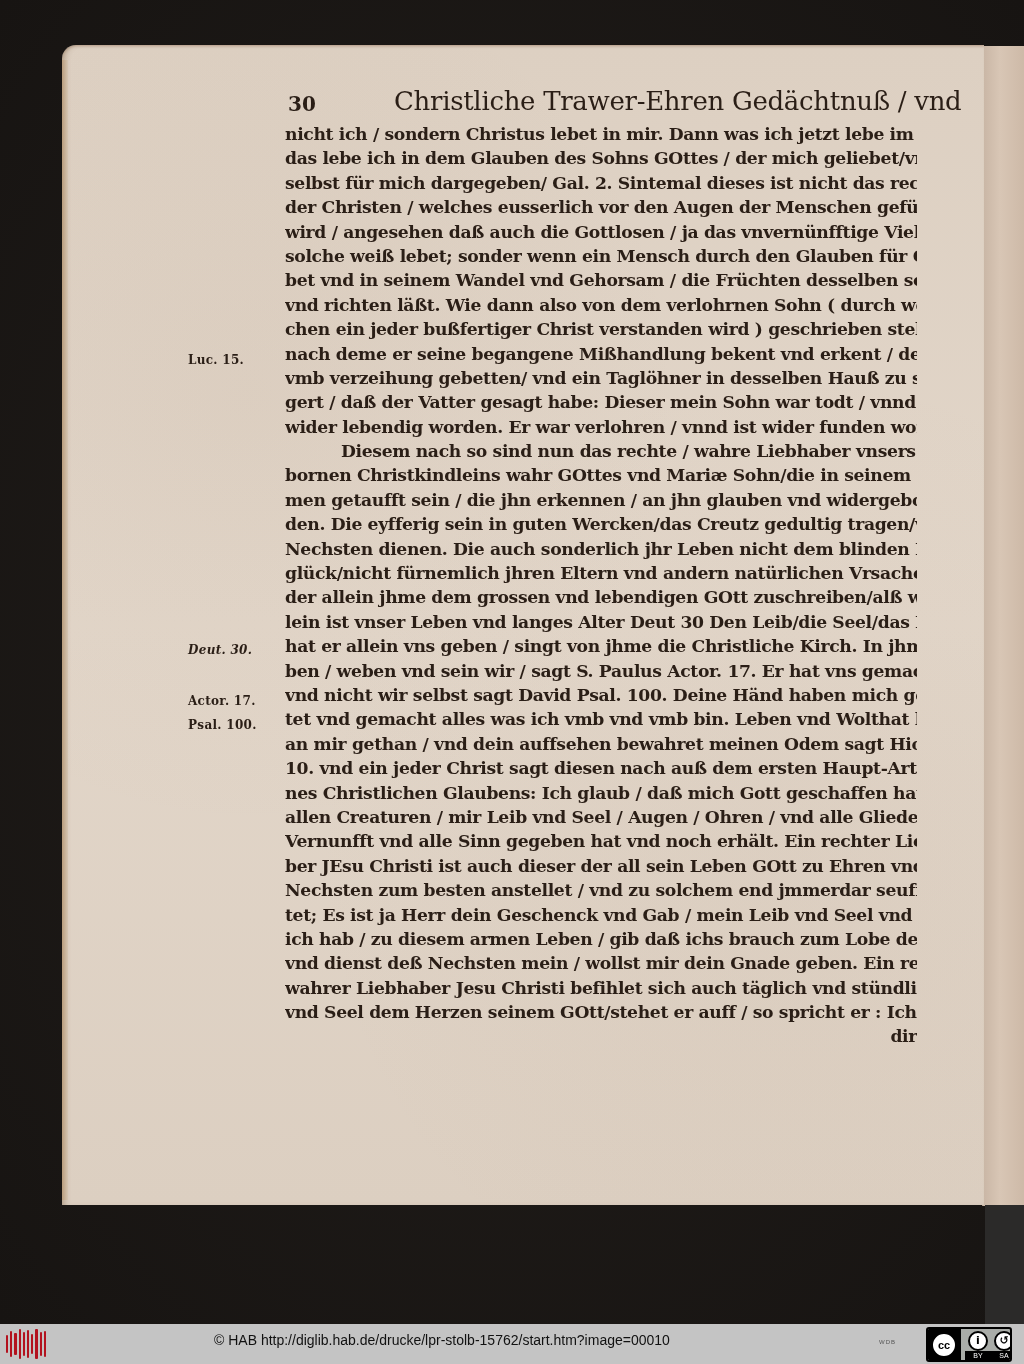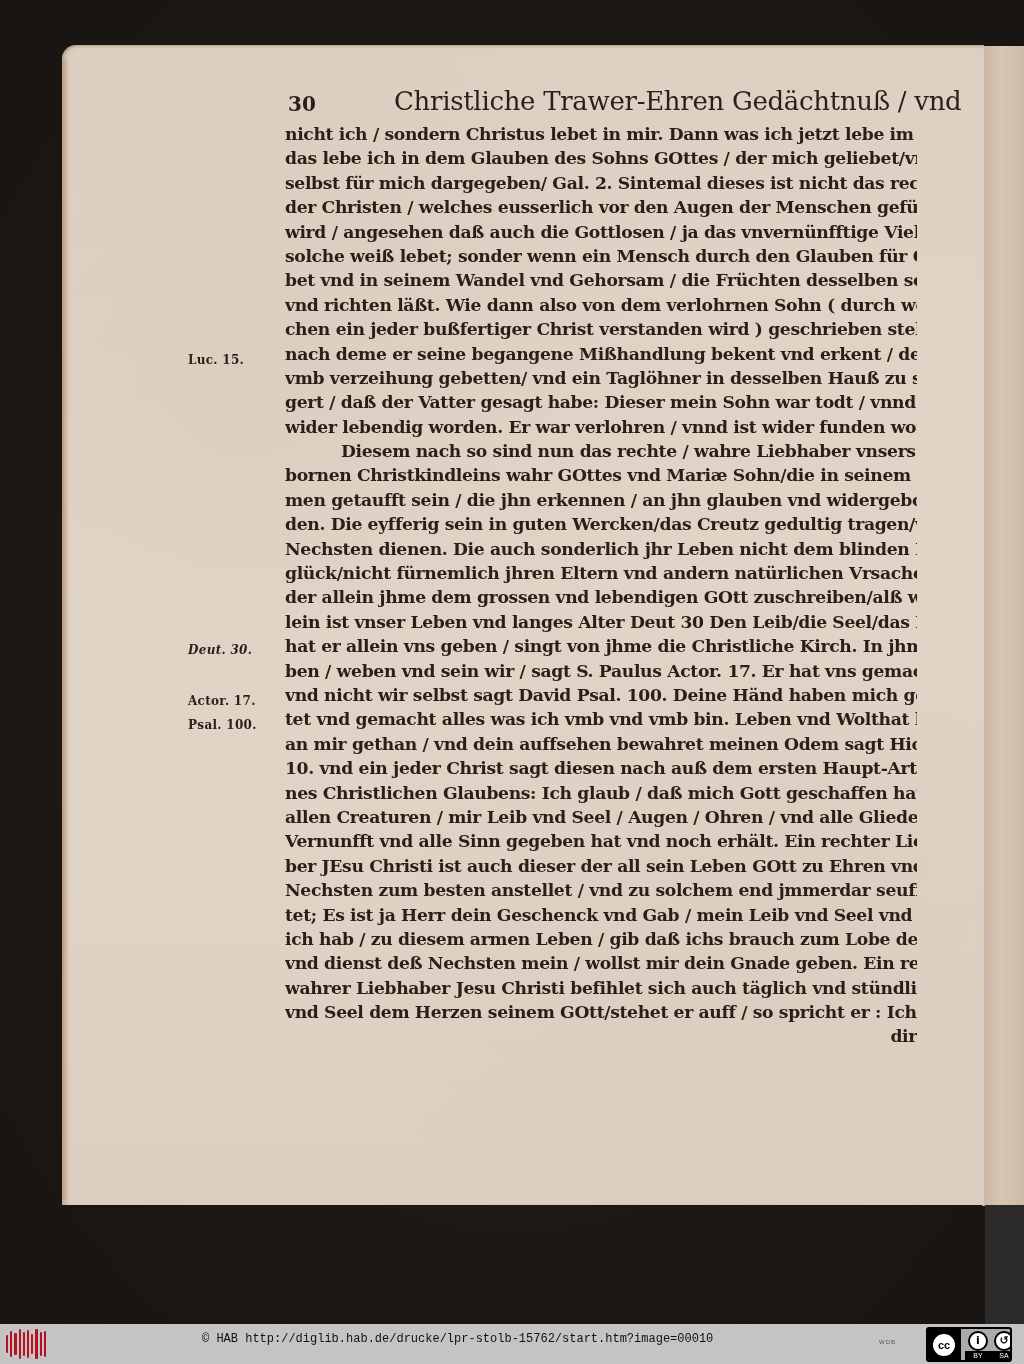--- a/index.html
+++ b/index.html
@@ -68,22 +68,22 @@
   .footer {
     position: absolute; left: 0; top: 1324px; width: 1024px; height: 40px;
     background: #c4c4c4;
   }
   .hab-logo {
     position: absolute; left: 6px; top: 4px; width: 40px; height: 32px;
     display: flex; align-items: center; gap: 2px;
   }
   .hab-logo span { display: block; width: 3px; background: #b3121e; border-radius: 1px; }
   .footer-text {
-    position: absolute; left: 202px; top: 8px; font-family: Liberation Mono, monospace;
-    font-size: 12px; color: #111; white-space: nowrap;
+    position: absolute; left: 214px; top: 8px; font-family: Liberation Sans, sans-serif;
+    font-size: 14px; color: #111; white-space: nowrap;
   }
   .tiny-mark {
     position: absolute; left: 879px; top: 15px; font-family: "Liberation Sans", sans-serif;
     font-size: 6px; color: #555; letter-spacing: 1px;
   }
   .cc-badge {
     position: absolute; left: 926px; top: 3px; width: 86px; height: 35px;
     background: #a9aca8; border: 2px solid #000; border-radius: 3px; box-sizing: border-box;
     overflow: hidden;
   }

